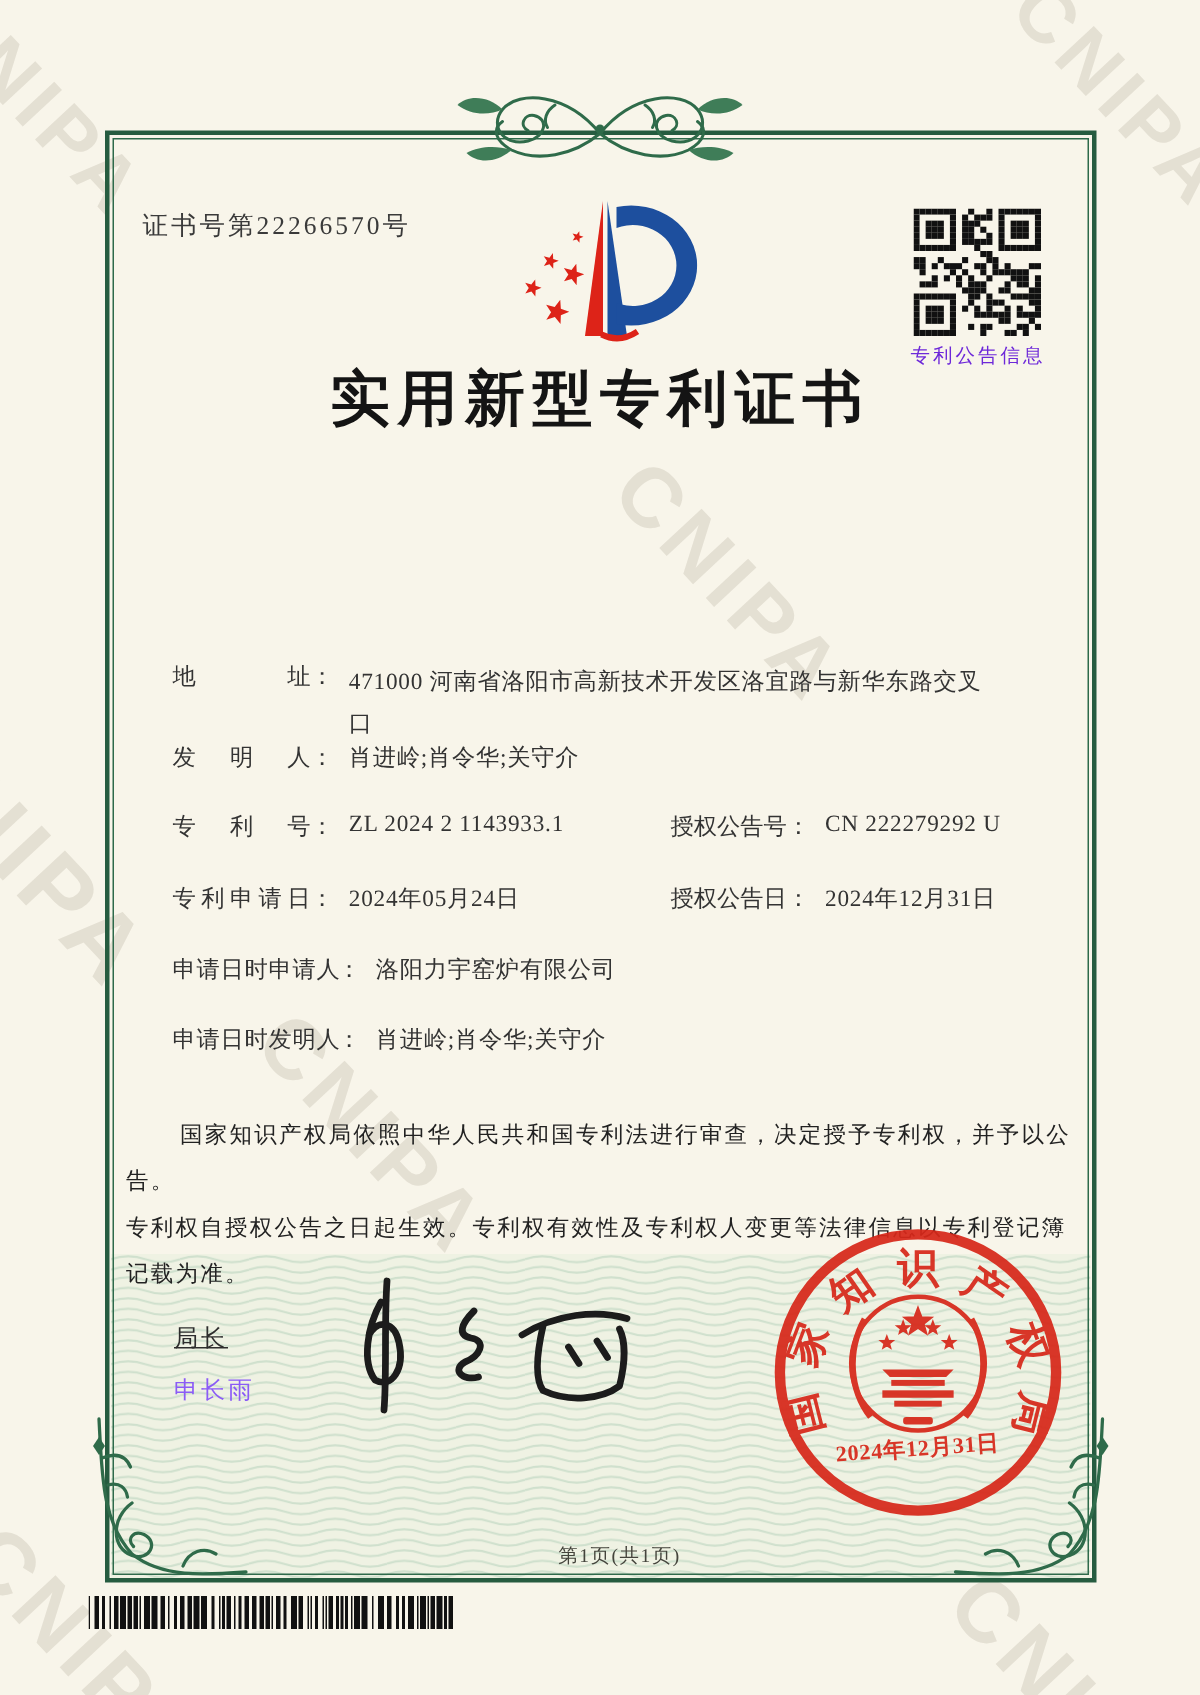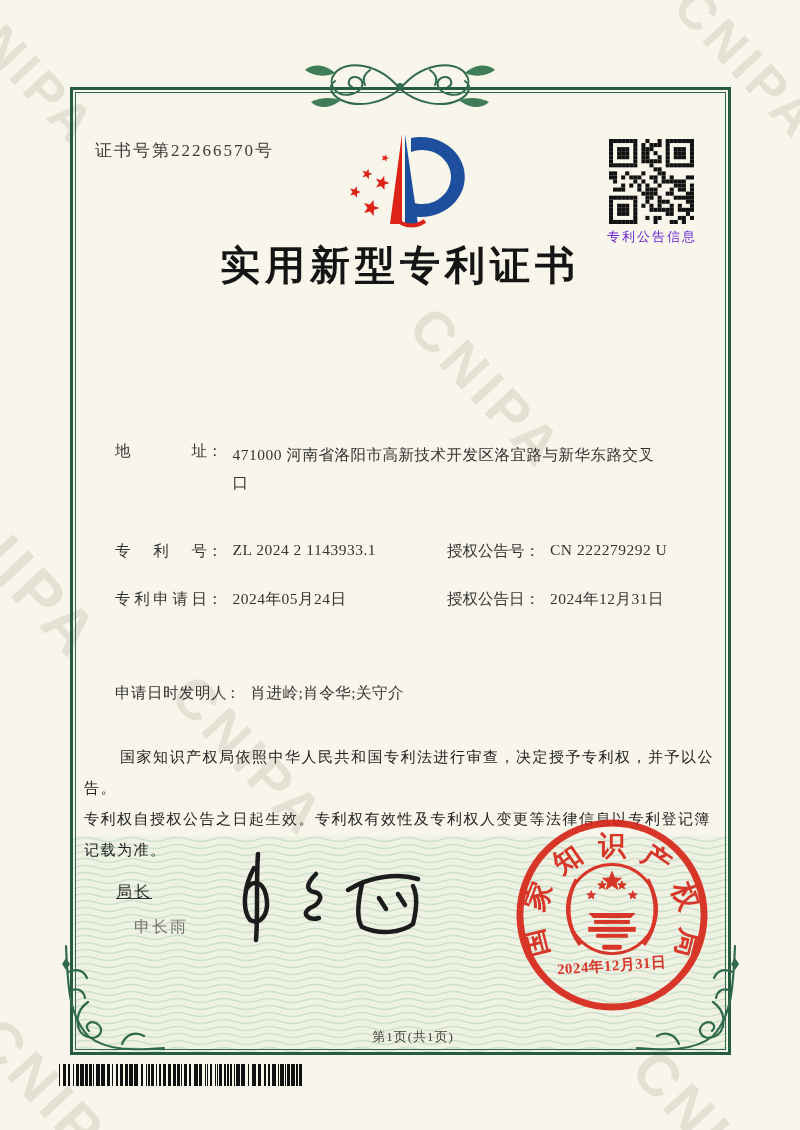--- a/index.html
+++ b/index.html
@@ -53,21 +53,21 @@
   .r-inventor2{top:683px;}
   .row-right{position:absolute;left:447px;font-size:15.5px;color:#333;white-space:nowrap;}
   .rr-grantno{top:541px;}
   .rr-grantdate{top:589px;}
 
   .statement{position:absolute;left:84px;top:742px;width:636px;font-size:15px;line-height:31px;
              letter-spacing:1.5px;color:#222;}
   .statement .ln1{text-indent:2.4em;}
 
   .sig-title{position:absolute;left:116px;top:882px;font-size:16px;letter-spacing:2px;color:#2d2d2d;text-decoration:underline;}
-  .sig-name{position:absolute;left:116px;top:917px;font-size:16px;letter-spacing:2px;color:#737373;margin-left:18px;}
+  .sig-name{position:absolute;left:116px;top:917px;font-size:16px;letter-spacing:2px;color:#8b5cf6;}
   .sig-svg{position:absolute;left:212px;top:846px;}
 
   .seal{position:absolute;left:513px;top:816px;z-index:6;opacity:0.93;}
   .seal-char{font-size:28px;font-weight:bold;fill:#d7281a;text-anchor:middle;font-family:"Liberation Serif",serif;}
   .seal-date{font-size:15px;fill:#d7281a;text-anchor:middle;font-weight:bold;letter-spacing:0.5px;}
 
   .footer{position:absolute;left:0;top:1028px;width:800px;text-align:center;font-size:13px;letter-spacing:1px;color:#44443c;padding-left:13px;}
   .barcode{position:absolute;left:59px;top:1064px;}
 </style>
 </head>
@@ -372,31 +372,37 @@
         <rect x="64" y="80" width="4" height="4" fill="#111"></rect>
         <rect x="72" y="80" width="4" height="4" fill="#111"></rect>
       </svg>
     <div class="qr-label">专利公告信息</div>
 
     <div class="doc-title">实用新型专利证书</div>
 
     <div class="row r-address">
       <span class="lab">地址</span><span class="colon">：</span><span class="val val-wrap">471000 河南省洛阳市高新技术开发区洛宜路与新华东路交叉口</span>
     </div>
+    <div class="row r-inventor">
+      <span class="lab">发明人</span><span class="colon">：</span><span class="val">肖进岭;肖令华;关守介</span>
+    </div>
     <div class="row r-patno">
       <span class="lab">专利号</span><span class="colon">：</span><span class="val">ZL 2024 2 1143933.1</span>
     </div>
     <div class="row-right rr-grantno">
       <span>授权公告号</span><span class="colon">：</span><span class="val">CN 222279292 U</span>
     </div>
     <div class="row r-appdate">
       <span class="lab">专利申请日</span><span class="colon">：</span><span class="val">2024年05月24日</span>
     </div>
     <div class="row-right rr-grantdate">
       <span>授权公告日</span><span class="colon">：</span><span class="val">2024年12月31日</span>
+    </div>
+    <div class="row r-applicant2">
+      <span class="lab-wide">申请日时申请人</span><span class="colon">：</span><span class="val">洛阳力宇窑炉有限公司</span>
     </div>
     <div class="row r-inventor2">
       <span class="lab-wide">申请日时发明人</span><span class="colon">：</span><span class="val">肖进岭;肖令华;关守介</span>
     </div>
 
     <div class="statement">
       <div class="ln1">国家知识产权局依照中华人民共和国专利法进行审查，决定授予专利权，并予以公告。</div>
       <div class="ln2">专利权自授权公告之日起生效。专利权有效性及专利权人变更等法律信息以专利登记簿记载为准。</div>
     </div>
 

